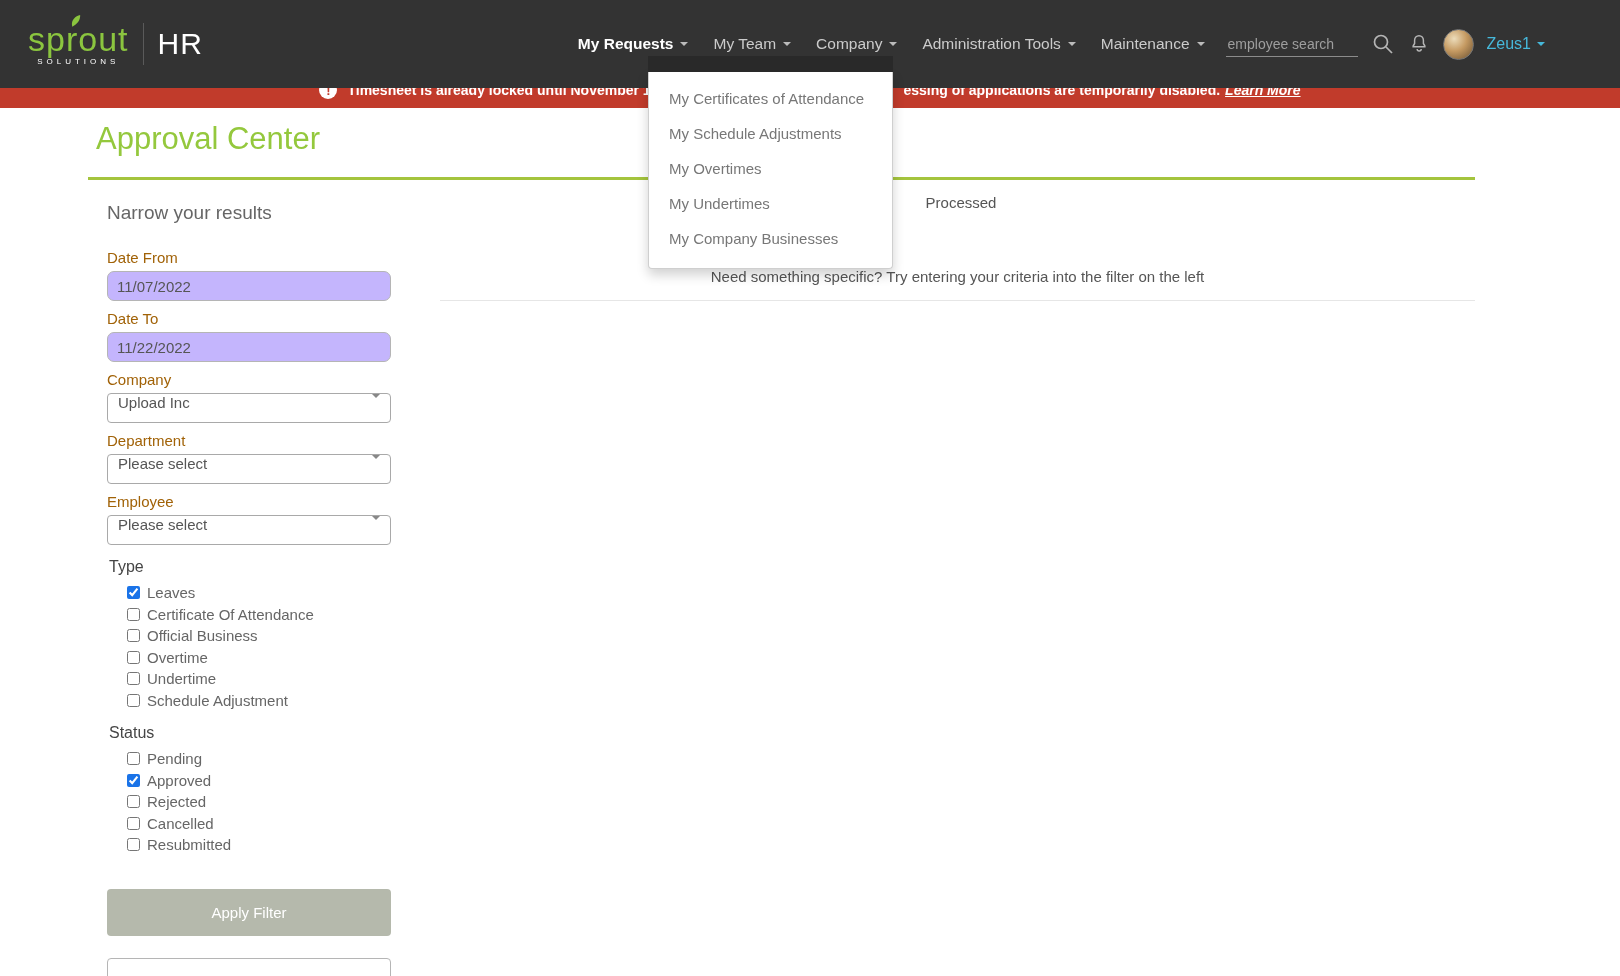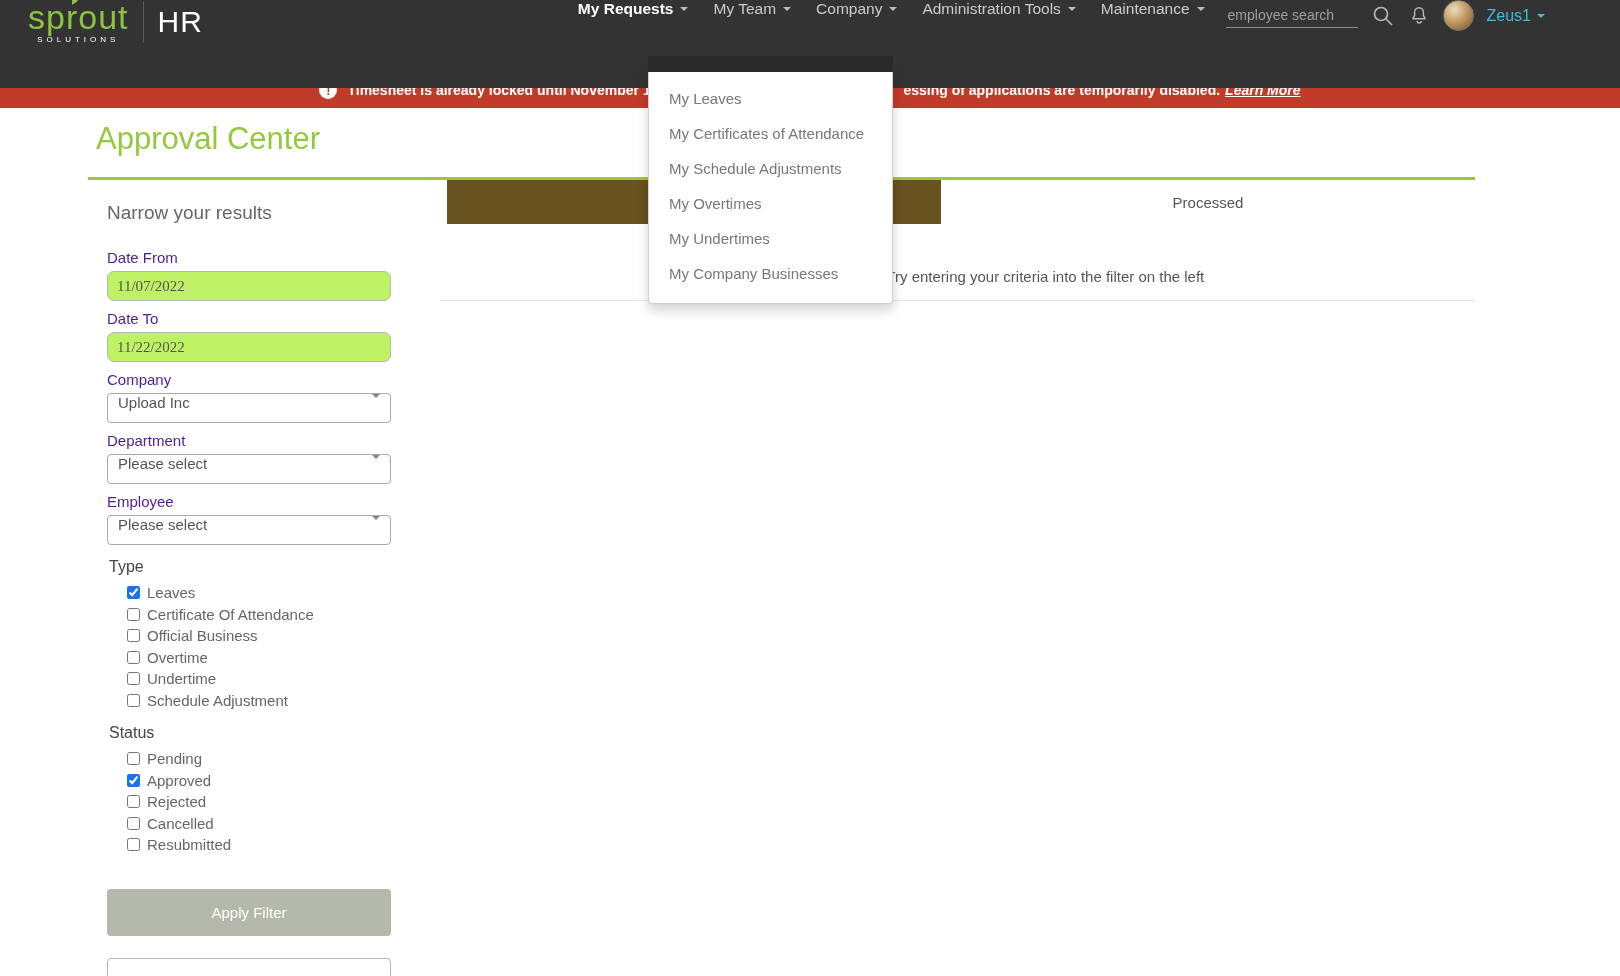--- a/index.html
+++ b/index.html
@@ -7,21 +7,21 @@
     --banner_red:#c13b2b; --tab_olive:#685220; --user_link_blue:#46b8da;
     --checkbox_blue:#1a73e8; --apply_button_gray:#b5b9ac;
   }
   *{box-sizing:border-box;}
   html,body{margin:0;padding:0;}
   body{
     width:1620px;height:976px;overflow:hidden;background:#fff;position:relative;
     font-family:"Liberation Sans", sans-serif;color:#555;
   }
   
-  .navbar{height:88px;background:#333;display:flex;align-items:flex-start;padding:0 75px 0 28px;position:relative;z-index:5;}
+  .navbar{height:88px;background:#333;display:flex;align-items:center;padding:0 75px 0 28px;position:relative;z-index:5;}
   .brand{display:flex;align-items:center;gap:14px;}
   .logo{position:relative;line-height:1;}
   .logo-main{font-size:34px;color:var(--brand_green);font-weight:400;letter-spacing:1px;}
   .logo-leaf{position:absolute;left:40px;top:-8px;transform:rotate(-14deg);}
   .logo-sub{display:block;color:#fff;font-size:8px;letter-spacing:4px;margin-top:2px;text-align:center;}
   .brand-divider{width:1px;height:42px;background:#5a5a5a;}
   .product{color:#fff;font-size:30px;font-weight:300;letter-spacing:1px;}
   .nav-items{display:flex;align-items:center;gap:25px;margin-left:375px;white-space:nowrap;}
   .nav-link{display:flex;align-items:center;gap:7px;color:#cbcbcb;font-size:15.5px;cursor:pointer;text-decoration:none;}
   .nav-link.active{color:#fff;font-weight:700;}
@@ -45,33 +45,33 @@
   .dropdown-item{height:35px;display:flex;align-items:center;padding-left:20px;font-size:15px;color:#777;cursor:pointer;white-space:nowrap;}
   
   .container{margin:0 145px 0 88px;width:1387px;}
   .page-header{padding-top:33px;border-bottom:3px solid var(--rule_green);}
   .page-title{margin:0 0 20px 8px;font-size:31px;font-weight:400;color:var(--title_green);}
   .content{display:flex;align-items:flex-start;}
   
   .sidebar{width:352px;padding:0 49px 0 19px;flex:0 0 auto;}
   .sidebar h2{font-size:19px;font-weight:400;color:#666;margin:22px 0 25px 0;}
   .fgroup{margin-bottom:9px;}
-  .flabel{display:block;font-size:15px;color:#4c1d95;margin-bottom:5px;}
-  .finput{width:100%;height:30px;border:1px solid #b5b5b5;border-radius:7px;font-size:15px;color:#555;padding:0 9px;font-family:Liberation Serif, serif;background:#bef264;}
+  .flabel{display:block;font-size:15px;color:#a16207;margin-bottom:5px;}
+  .finput{width:100%;height:30px;border:1px solid #b5b5b5;border-radius:7px;font-size:15px;color:#555;padding:0 9px;font-family:Liberation Sans, sans-serif;background:#c4b5fd;}
   .fselect{width:100%;height:30px;border:1px solid #a9a9a9;border-radius:4px;display:flex;align-items:flex-start;justify-content:space-between;padding:0 10px;font-size:15px;color:#555;cursor:pointer;background:#fff;}
   .fselect .caret{border-top-color:#888;border-left-width:4px;border-right-width:4px;}
   .cb-section-label{font-size:16px;color:#454545;margin:13px 0 6px 2px;}
   .cb-row{display:flex;align-items:center;height:21.5px;margin-left:20px;cursor:pointer;}
   .cb-row input{width:13px;height:13px;margin:0 7px 0 0;accent-color:var(--checkbox_blue);cursor:pointer;}
   .cb-row span{font-size:15px;color:#666;}
   .apply-btn{display:block;width:100%;height:47px;margin-top:33px;background:var(--apply_button_gray);color:#fff;font-size:15px;border:none;border-radius:4px;cursor:pointer;font-family:inherit;}
   .bottom-input{width:100%;height:30px;margin-top:22px;border:1px solid #b5b5b5;border-radius:4px;background:#fff;}
   
   .main{flex:1;min-width:0;}
-  .tabs{display:flex;height:44px;padding-left:7px;}
+  .tabs{display:flex;height:44px;padding-left:7px;flex-direction:column;}
   .tab{display:flex;align-items:center;justify-content:center;font-size:15px;color:#555;cursor:pointer;}
   .tab.selected{width:494px;background:var(--tab_olive);color:#fff;}
   .tab.plain{flex:1;background:#fff;}
   .empty-message{text-align:center;font-size:15px;color:#555;margin-top:44px;}
   .main-divider{border:none;border-top:1px solid #e6e6e6;margin:15px 0 0 0;}
 </style>
 </head>
 <body>
 
 <header class="navbar">
@@ -136,21 +136,20 @@
 
 <div class="banner">
   <span class="banner-ico">!</span>
   <span class="banner-text">Timesheet is already locked until November 16</span>
   <span class="banner-gap"></span>
   <span class="banner-text">essing of applications are temporarily disabled.</span>
   <a class="banner-link">Learn More</a>
 </div>
 
 <div class="dropdown">
-  <div class="dropdown-item">My Leaves</div>
   <div class="dropdown-item">My Certificates of Attendance</div>
   <div class="dropdown-item">My Schedule Adjustments</div>
   <div class="dropdown-item">My Overtimes</div>
   <div class="dropdown-item">My Undertimes</div>
   <div class="dropdown-item">My Company Businesses</div>
 </div>
 
 <div class="container">
   <div class="page-header">
     <h1 class="page-title">Approval Center</h1>

